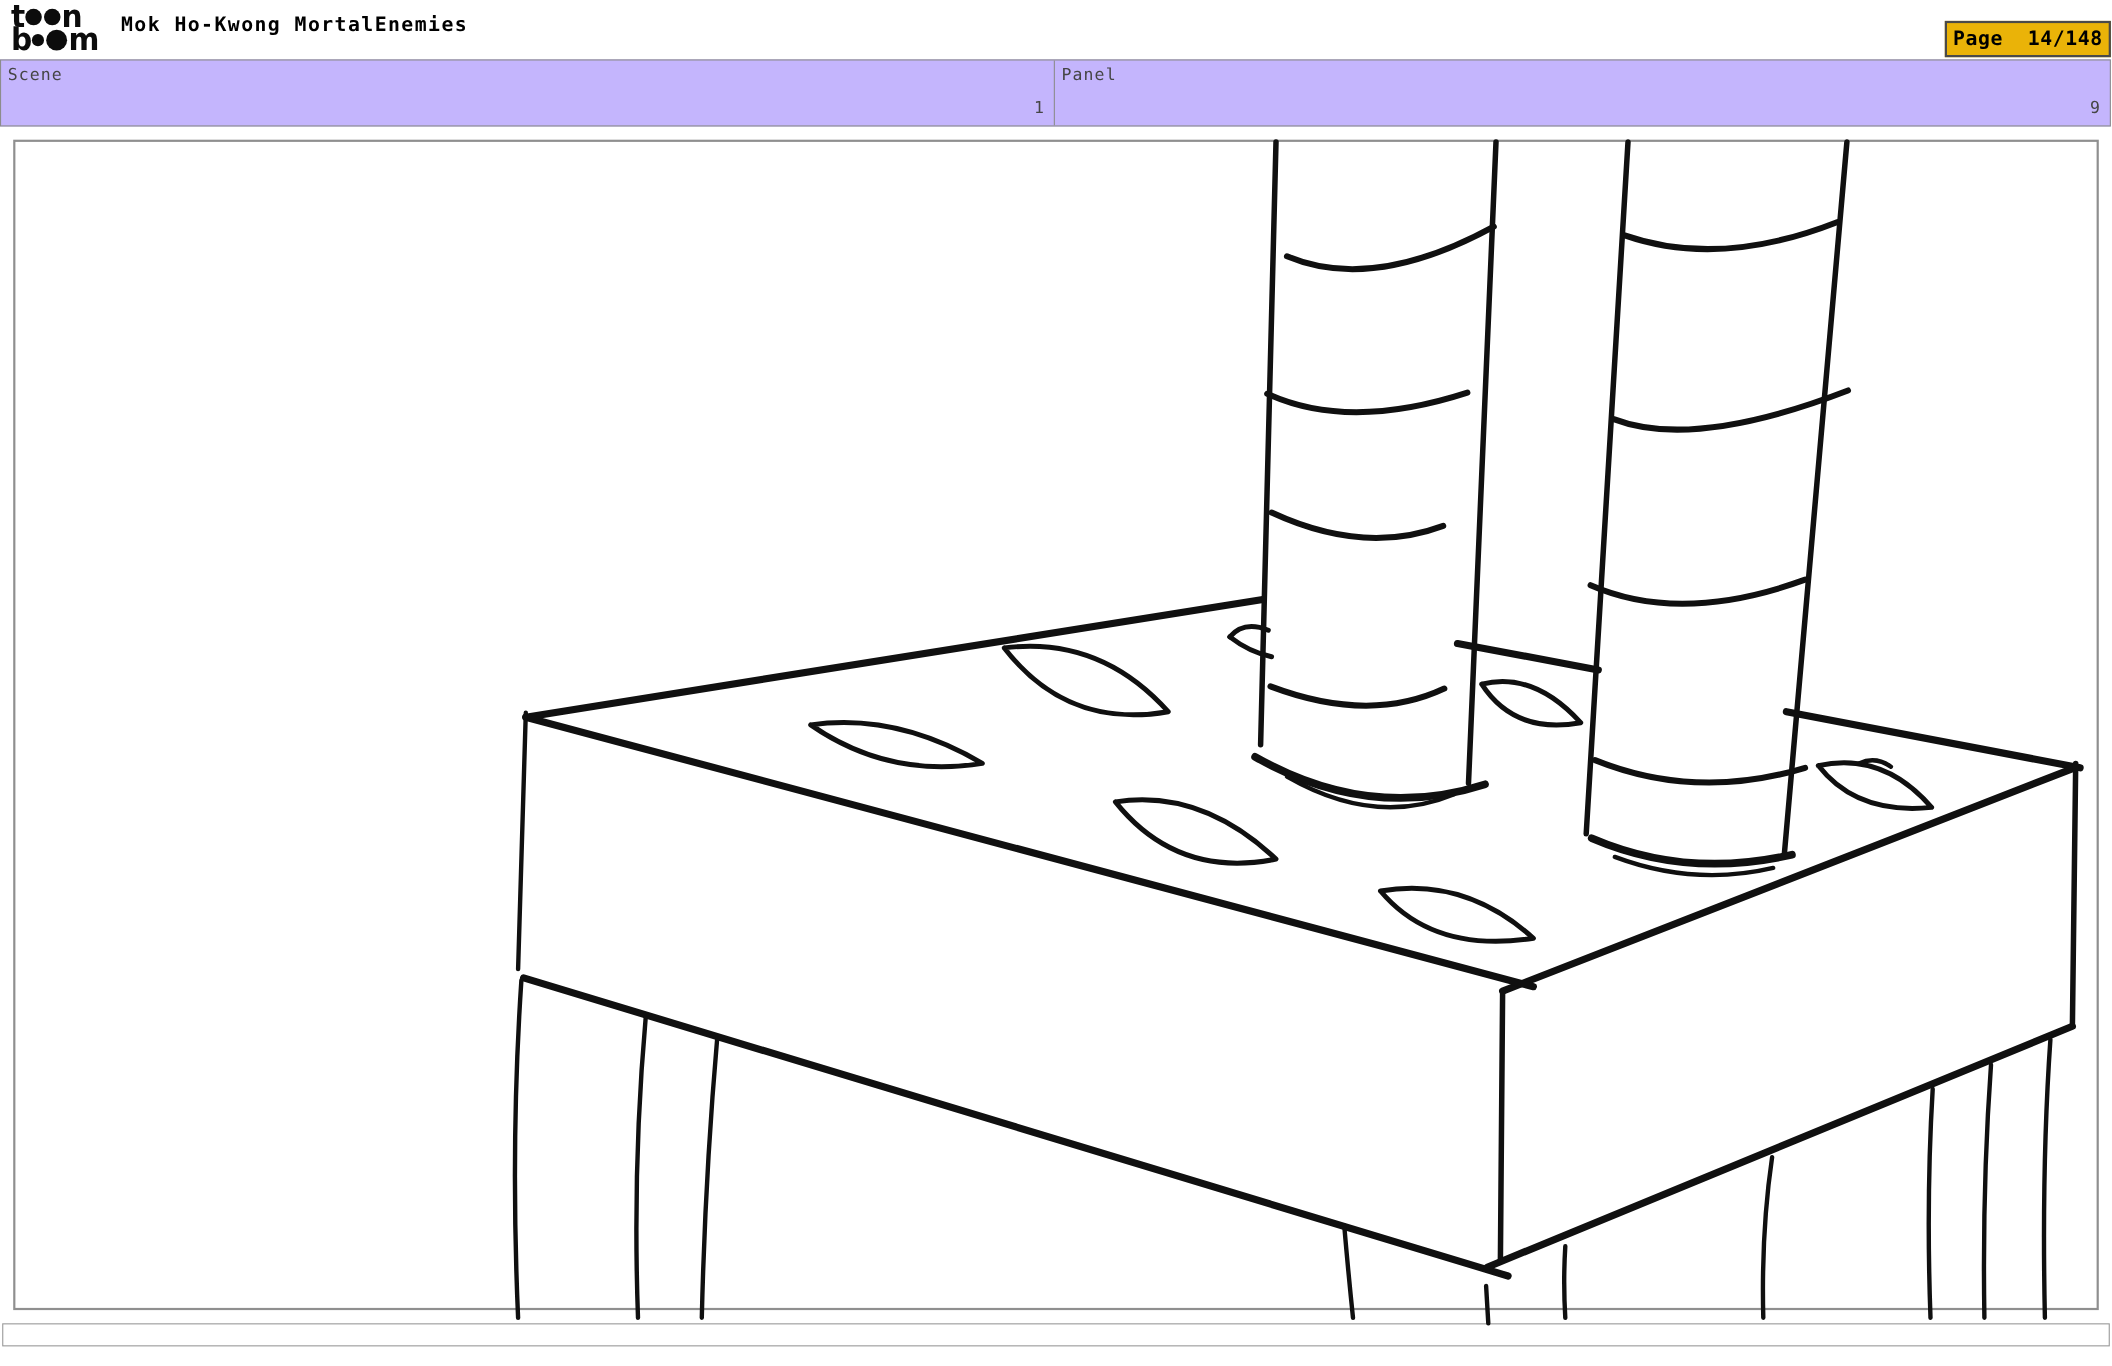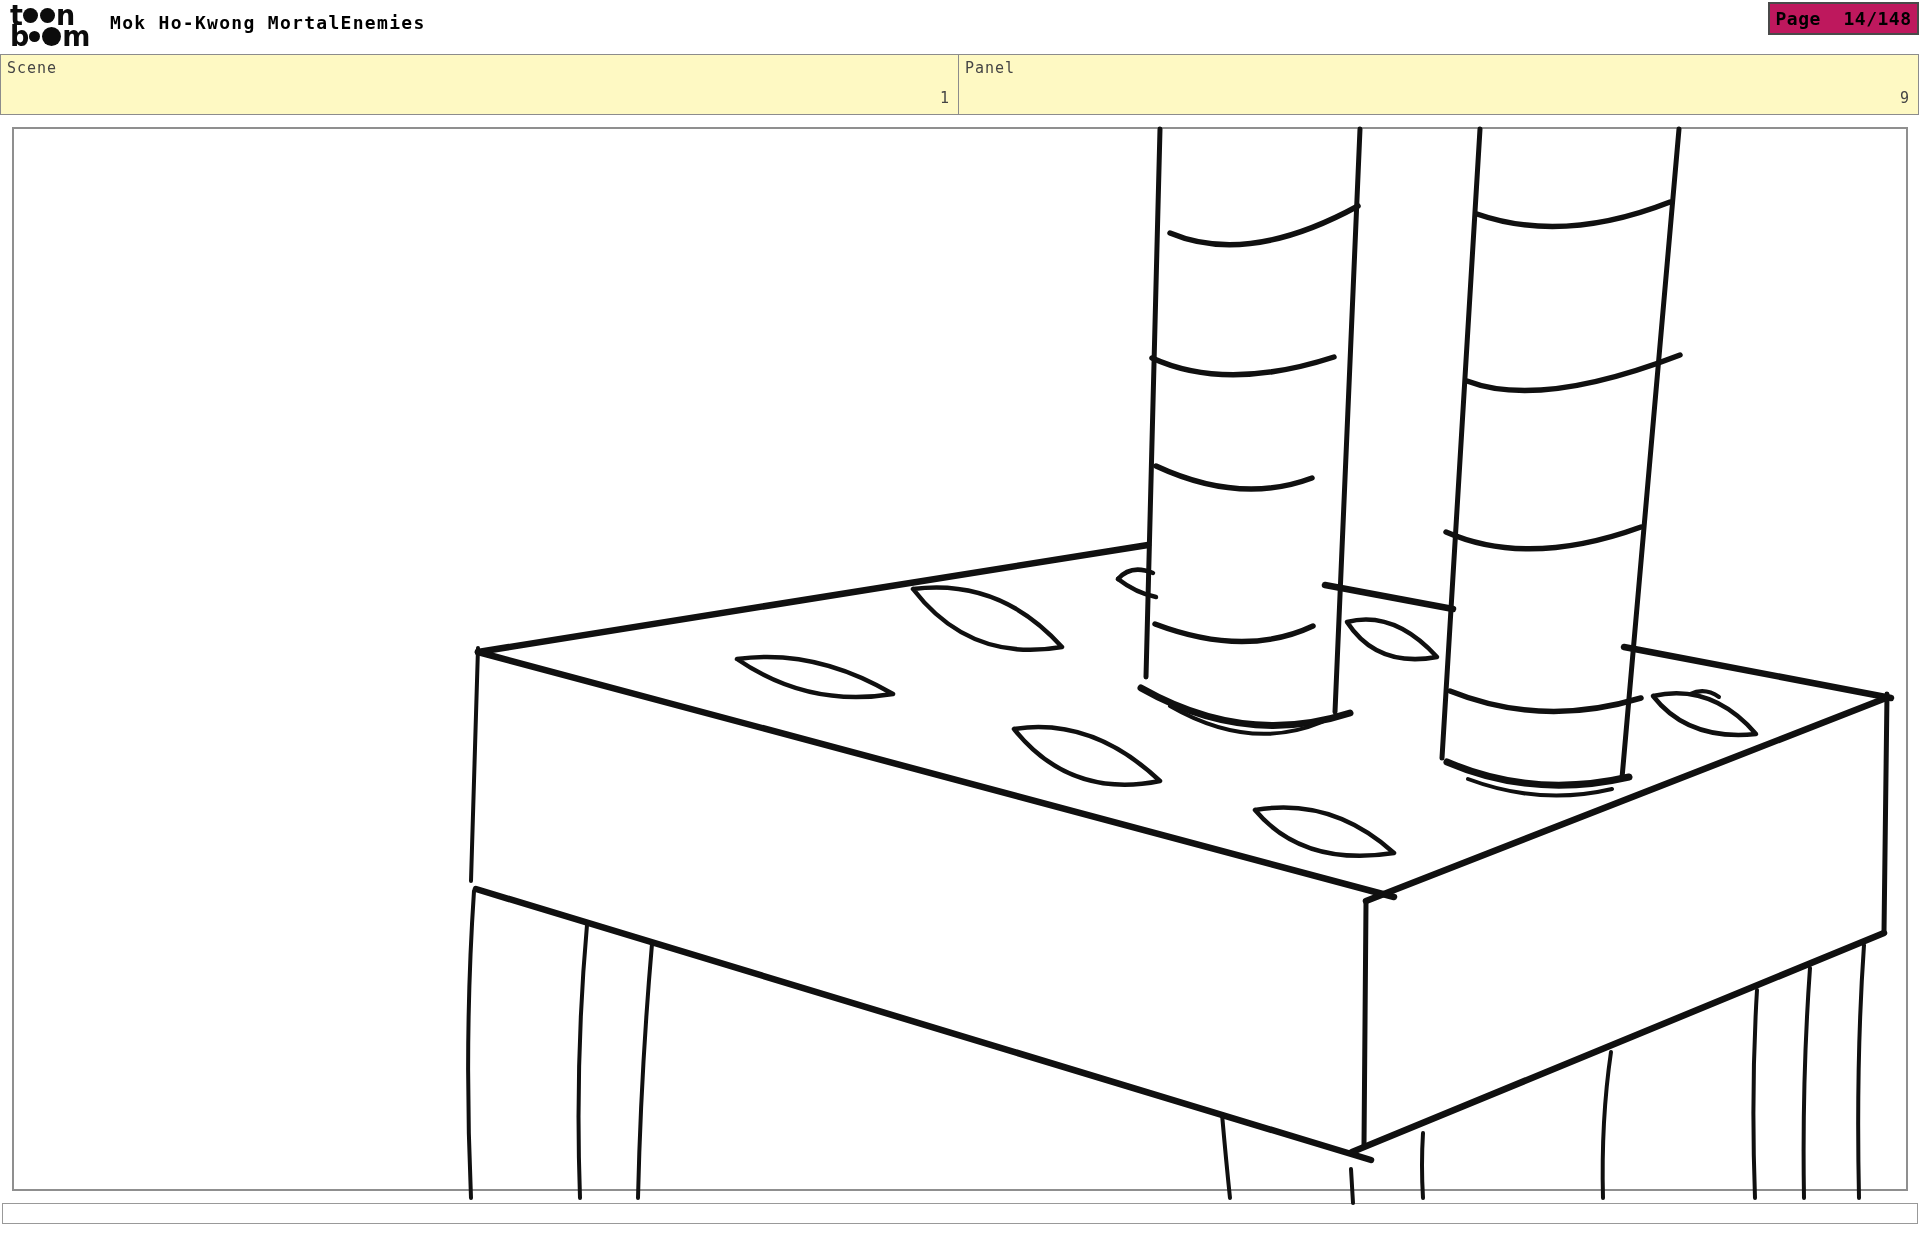--- a/index.html
+++ b/index.html
@@ -18,30 +18,30 @@
   .logo-row .ltr{display:inline-block;transform:scaleY(1.05);}
   .logo-row .dot{display:inline-block;background:#0c0c0c;border-radius:50%;margin:0 1px;}
   .logo-top .dot{width:15px;height:15px;}
   .logo-bottom .dot-1{width:11px;height:11px;}
   .logo-bottom .dot-2{width:19px;height:19px;}
   .doc-title{
     position:absolute;left:110px;top:12px;
     font-size:18px;font-weight:bold;color:#000;letter-spacing:1.3px;white-space:pre;
   }
   .page-box{
-    position:absolute;left:1768px;top:2px;width:151px;height:33px;
-    border:2px solid #4a4a4a;box-sizing:border-box;background:#be185d;
+    position:absolute;left:1768px;top:19px;width:151px;height:33px;
+    border:2px solid #4a4a4a;box-sizing:border-box;background:#eab308;
     display:flex;align-items:center;justify-content:center;
     font-size:18px;font-weight:bold;color:#000;white-space:pre;letter-spacing:0.5px;
   }
 
   
   .info-row{
     position:absolute;left:0;top:54px;width:1919px;height:61px;
-    border:1px solid #8c8c8c;box-sizing:border-box;background:#fef9c3;display:flex;text-align:right;
+    border:1px solid #8c8c8c;box-sizing:border-box;background:#c4b5fd;display:flex;text-align:right;
   }
   .cell{position:relative;height:100%;}
   .cell-scene{width:958px;border-right:1px solid #8c8c8c;box-sizing:border-box;}
   .cell-panel{flex:1;}
   .cell-label{position:absolute;left:6px;top:4px;font-size:15px;color:#454545;letter-spacing:1px;}
   .cell-value{position:absolute;right:9px;bottom:7px;font-size:15px;color:#454545;}
 
   
   .canvas-frame{
     position:absolute;left:12px;top:127px;width:1896px;height:1064px;

